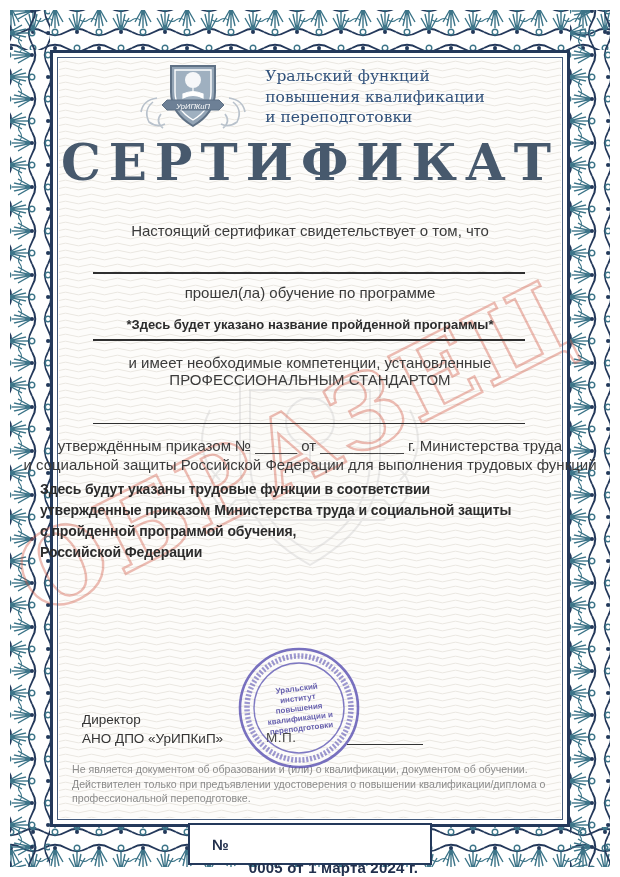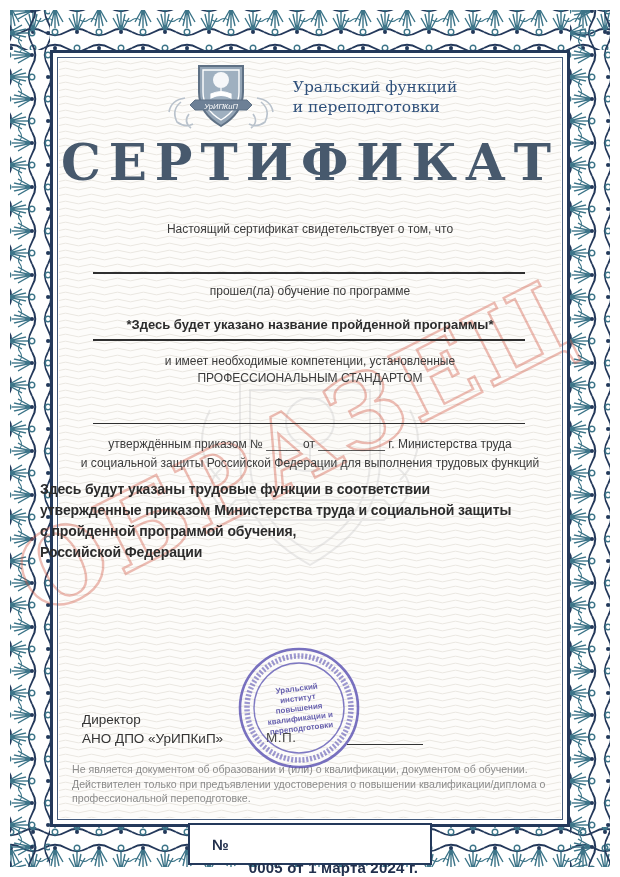--- a/index.html
+++ b/index.html
@@ -32,21 +32,21 @@
   .inst-name{
     font-family:"DejaVu Serif", serif;
     color:#30517b;font-size:15.5px;line-height:1.32;font-weight:500;
   }
   .cert-title{
     position:absolute;top:133px;left:0;right:0;text-align:center;
     font-family:"DejaVu Serif", serif;font-weight:bold;
     font-size:50px;letter-spacing:8px;color:#47596d;white-space:nowrap;
   }
   .t-center{position:absolute;left:0;right:0;text-align:center;color:#3b3b3b;}
-  .t-13{font-size:12px;}
+  .t-13{font-size:15px;}
   .t-bold{font-weight:bold;color:#2c2c2c;}
   .rule{position:absolute;left:93px;width:432px;border-top:2px solid #2f2f2f;height:0;}
   .rule-thin{border-top-width:1.5px;}
   .functions{
     position:absolute;top:479px;left:40px;right:40px;text-align:left;
     font-weight:bold;font-size:14px;line-height:21px;color:#2c2c2c;letter-spacing:-.1px;
   }
   .director{
     position:absolute;left:82px;top:711px;font-size:13.5px;color:#333;line-height:1.38;
   }
@@ -138,20 +138,21 @@
         </g>
         <path d="M36,8 h44 v26 c0,17 -10,27 -22,34 c-12,-7 -22,-17 -22,-34 z" fill="#93a4b5" stroke="#5f7185" stroke-width="2"></path>
         <path d="M40,12 h36 v22 c0,14 -8,22 -18,28 c-10,-6 -18,-14 -18,-28 z" fill="#9fb0c0" stroke="#ffffff" stroke-width="1.4"></path>
         <circle cx="58" cy="22" r="8" fill="#ffffff" opacity="0.9"></circle>
         <path d="M58,30 v5 M48,36 q10,-5 20,0 l0,4 q-10,-5 -20,0 z" fill="#ffffff" stroke="#ffffff" stroke-width="1.2"></path>
         <path d="M32,42 h52 l5,5 -5,5 h-52 l-5,-5 z" fill="#6d8096" stroke="#5f7185" stroke-width="1"></path>
         <text x="58" y="50.5" text-anchor="middle" font-size="7.5" font-style="italic" fill="#ffffff" font-family="Liberation Sans, sans-serif">УрИПКиП</text>
       </svg>
       <div class="inst-name">
         <div>Уральский функций</div>
+        <div>повышения квалификации</div>
         <div>и переподготовки</div>
       </div>
     </div>
 
     <div class="cert-title">СЕРТИФИКАТ</div>
 
     <div class="t-center t-13" style="top:222px">Настоящий сертификат свидетельствует о том, что</div>
 
     <div class="rule" style="top:272px"></div>
 

